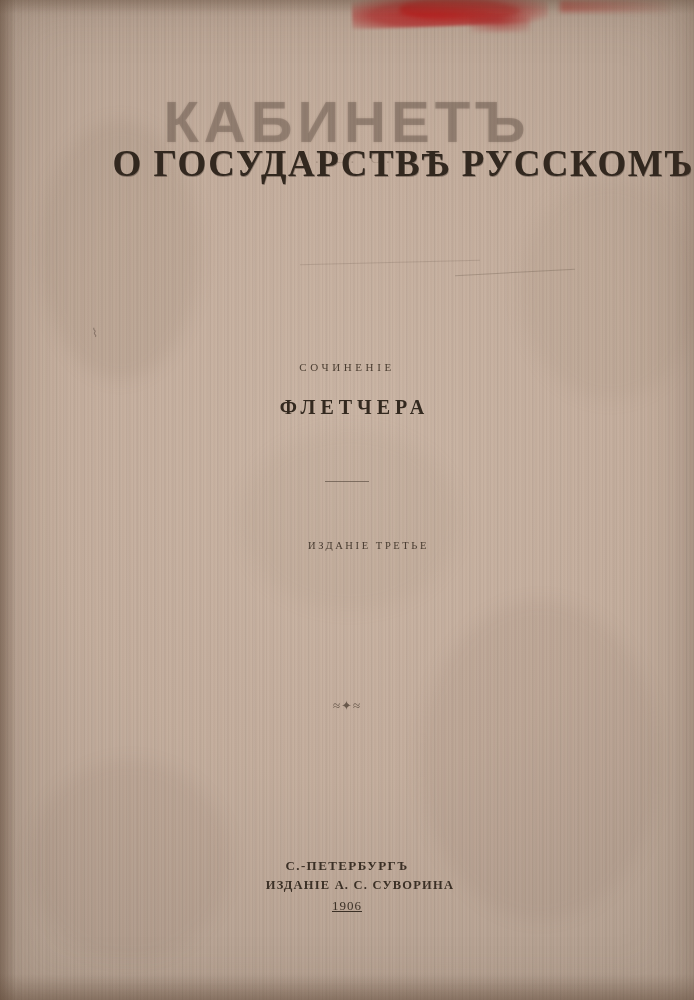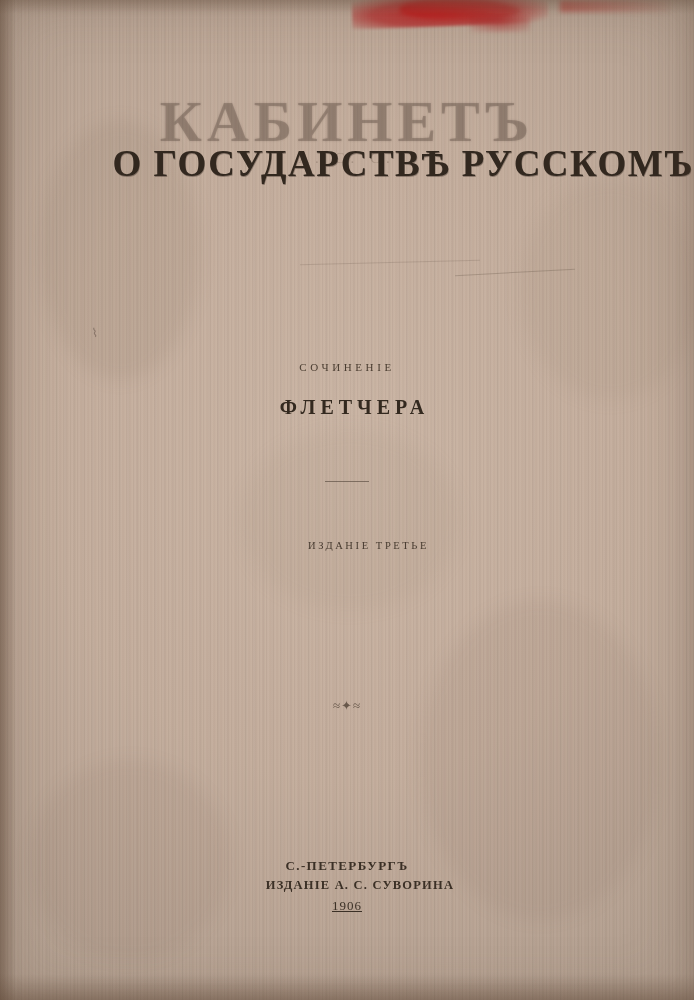--- a/index.html
+++ b/index.html
@@ -117,21 +117,21 @@
     background: radial-gradient(ellipse at 50% 40%, rgba(170,35,35,0.6), rgba(170,35,35,0));
     filter: blur(2px);
   }
 
   
   .stamp {
     position: absolute;
     left: 0; right: 0;
     top: 88px;
     text-align: center;
-    font-family: Liberation Serif, serif;
+    font-family: Liberation Sans, sans-serif;
     font-size: 58px;
     letter-spacing: 5px;
     font-weight: 700;
     color: rgba(86,70,58,0.30);
     text-shadow: 0 0 2px rgba(70,55,45,0.20);
     pointer-events: none;
     user-select: none;
   }
   .stamp-sub {
     position: absolute;

